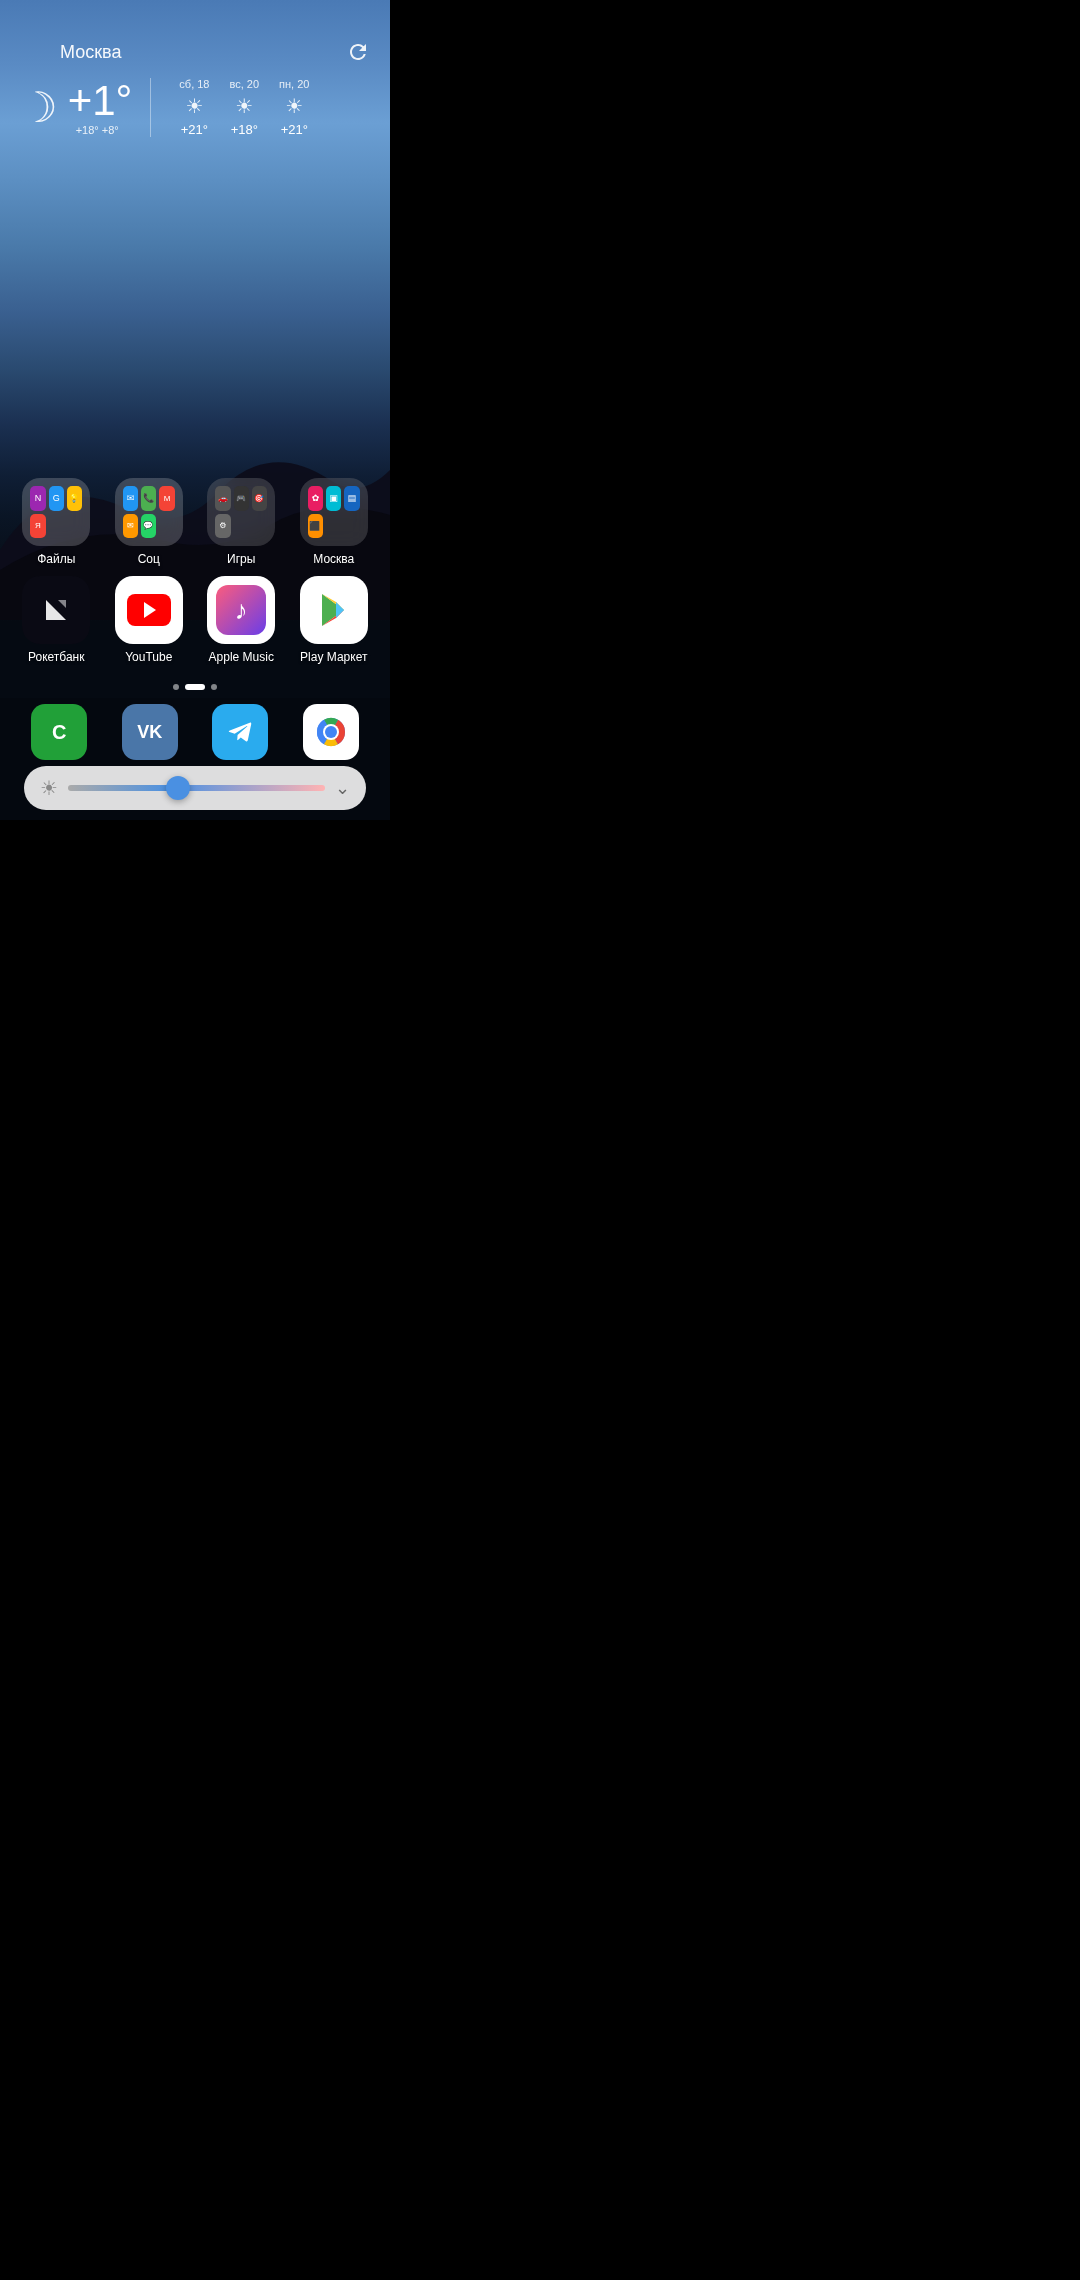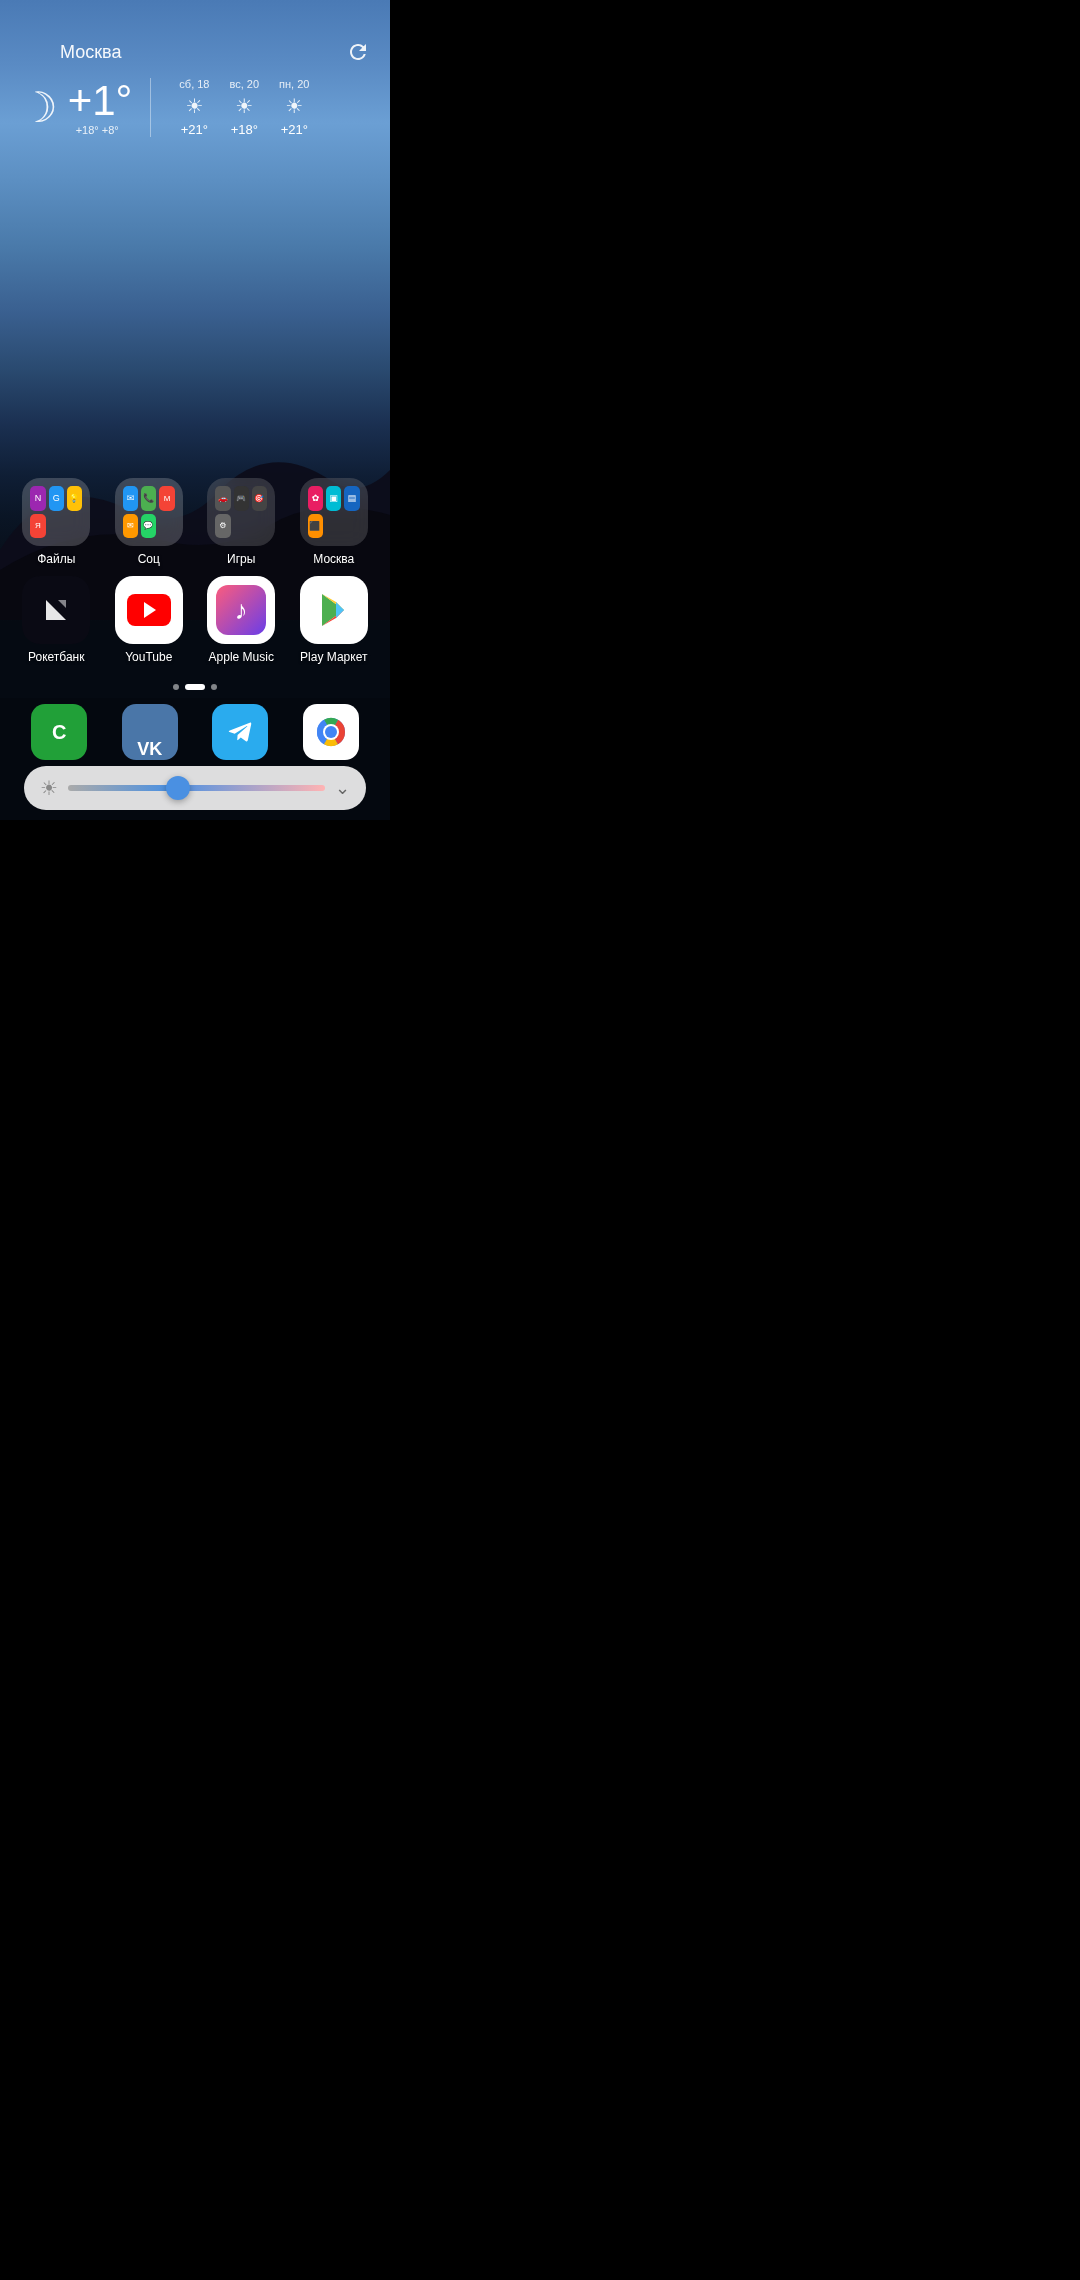--- a/index.html
+++ b/index.html
@@ -383,21 +383,21 @@
       font-size: 22px;
       color: white;
     }
 
     .dock-bottom-vk {
       background: #4a76a8;
       border-radius: 14px;
       width: 56px;
       height: 56px;
       display: flex;
-      align-items: flex-end;
+      align-items: center;
       justify-content: center;
       font-size: 18px;
       color: white;
       font-weight: bold;
     }
 
     .dock-bottom-tg {
       background: #2AABEE;
       border-radius: 14px;
       width: 56px;

